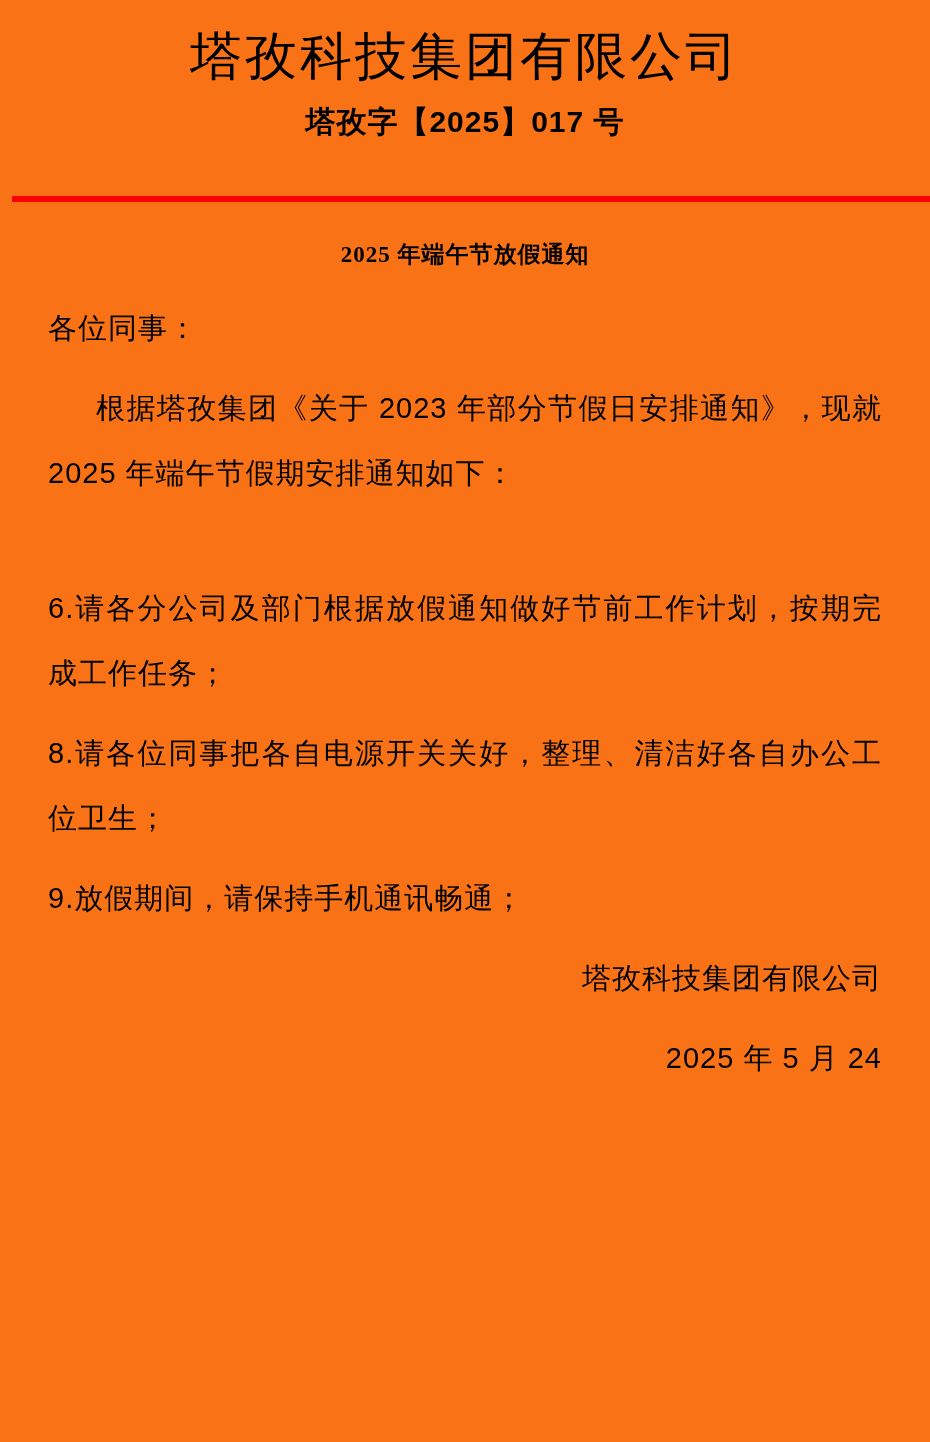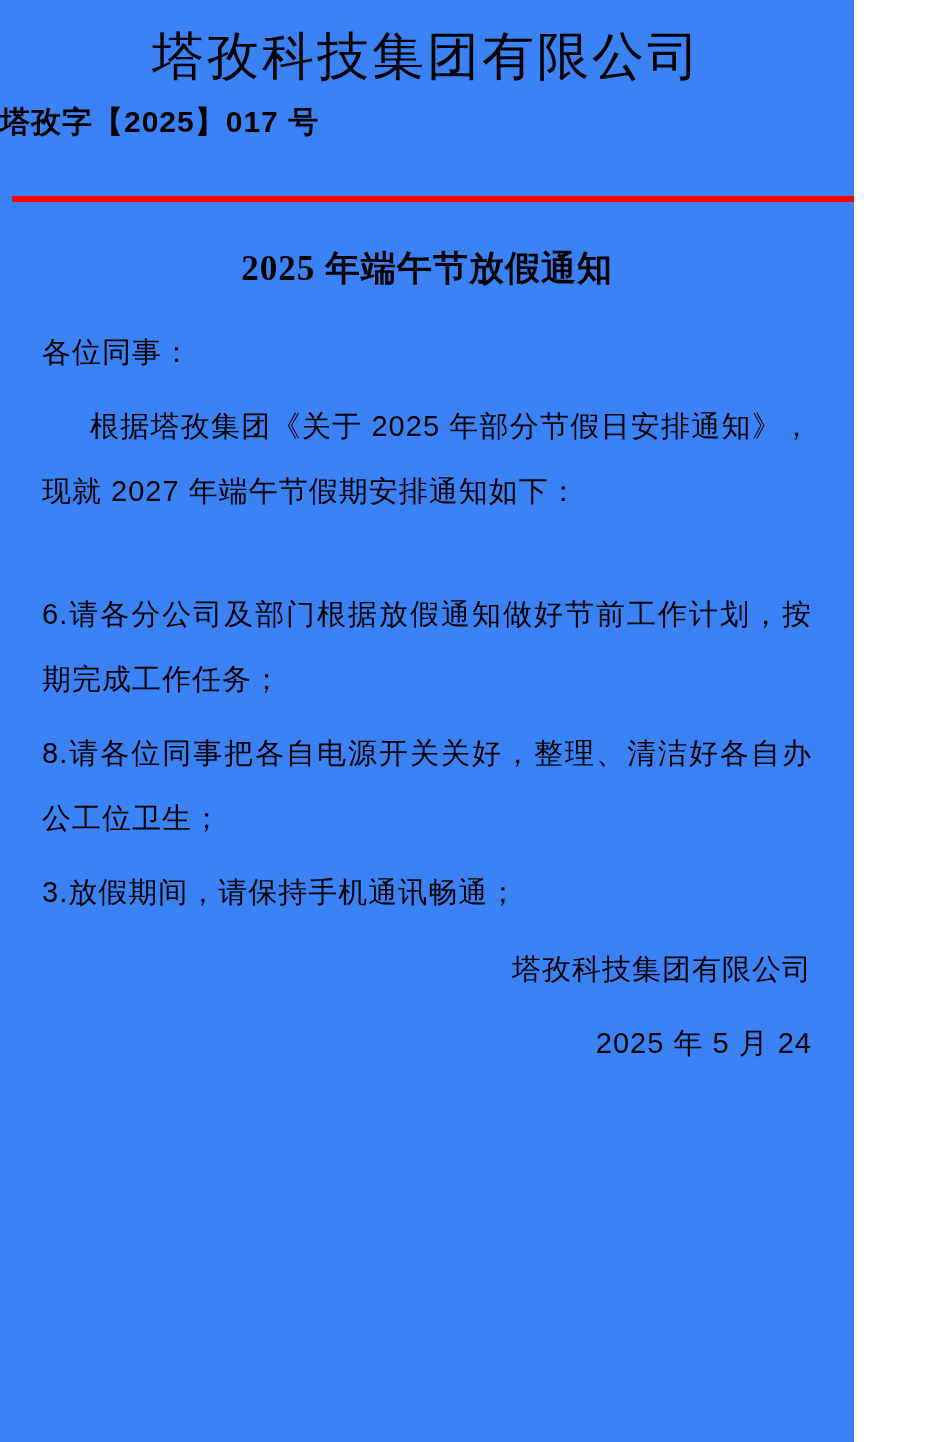--- a/index.html
+++ b/index.html
@@ -2,69 +2,70 @@
 <html lang="zh"><head>
 <meta charset="utf-8">
 <style>
   html, body {
     margin: 0;
     padding: 0;
     background: #ffffff;
   }
   .page {
     position: relative;
-    width: 854px;
+    width: 930px;
     height: 1442px;
-    background: #3b82f6;
+    background: #f97316;
     overflow: hidden;
     font-family: "Liberation Sans", sans-serif;
     color: #000000;
   }
   .company-header {
     margin: 0;
     padding-top: 26px;
     text-align: center;
     font-family: "Liberation Serif", serif;
     font-weight: 400;
     font-size: 52px;
     line-height: 62px;
     letter-spacing: 3px;
     white-space: nowrap;
   }
   .doc-number {
     margin-top: 14px;
+    text-align: center;
     font-size: 30px;
     font-weight: bold;
     line-height: 40px;
     letter-spacing: 1px;
   }
   .red-line {
     margin-top: 54px;
     margin-left: 12px;
     margin-right: 0;
     height: 6px;
     background: #FF0000;
   }
   .notice-title {
-    margin-top: 45px;
+    margin-top: 31px;
     text-align: center;
     font-family: "Liberation Serif", serif;
     font-weight: bold;
-    font-size: 35px;
+    font-size: 23px;
     line-height: 44px;
     letter-spacing: 1px;
   }
   .body-text {
     padding: 0 33px;
     font-size: 29px;
     line-height: 65px;
     letter-spacing: 1px;
   }
   .body-text p {
-    margin: 9px;
+    margin: 15px;
     text-align: justify;
   }
   .para-indent {
     text-indent: 48px;
   }
   .section-spacer {
     height: 40px;
   }
   .closing-para {
     text-indent: 92px;
@@ -87,32 +88,32 @@
   <div class="doc-number">塔孜字【2025】017 号</div>
 
   <div class="red-line" style="background: rgb(255, 0, 0);"></div>
 
   <h2 class="notice-title">2025 年端午节放假通知</h2>
 
   <div class="body-text">
 
     <p>各位同事：</p>
 
-    <p class="para-indent">根据塔孜集团《关于 2025 年部分节假日安排通知》，现就 2027 年端午节假期安排通知如下：</p>
+    <p class="para-indent">根据塔孜集团《关于 2023 年部分节假日安排通知》，现就 2025 年端午节假期安排通知如下：</p>
 
 
 
     <div class="section-spacer"></div>
 
 
     <p>6.请各分公司及部门根据放假通知做好节前工作计划，按期完成工作任务；</p>
 
     <p>8.请各位同事把各自电源开关关好，整理、清洁好各自办公工位卫生；</p>
 
-    <p>3.放假期间，请保持手机通讯畅通；</p>
+    <p>9.放假期间，请保持手机通讯畅通；</p>
 
 
 
     <p class="sig-company">塔孜科技集团有限公司</p>
 
     <p class="sig-date">2025 年 5 月 24</p>
 
   </div>
 </div>
 

